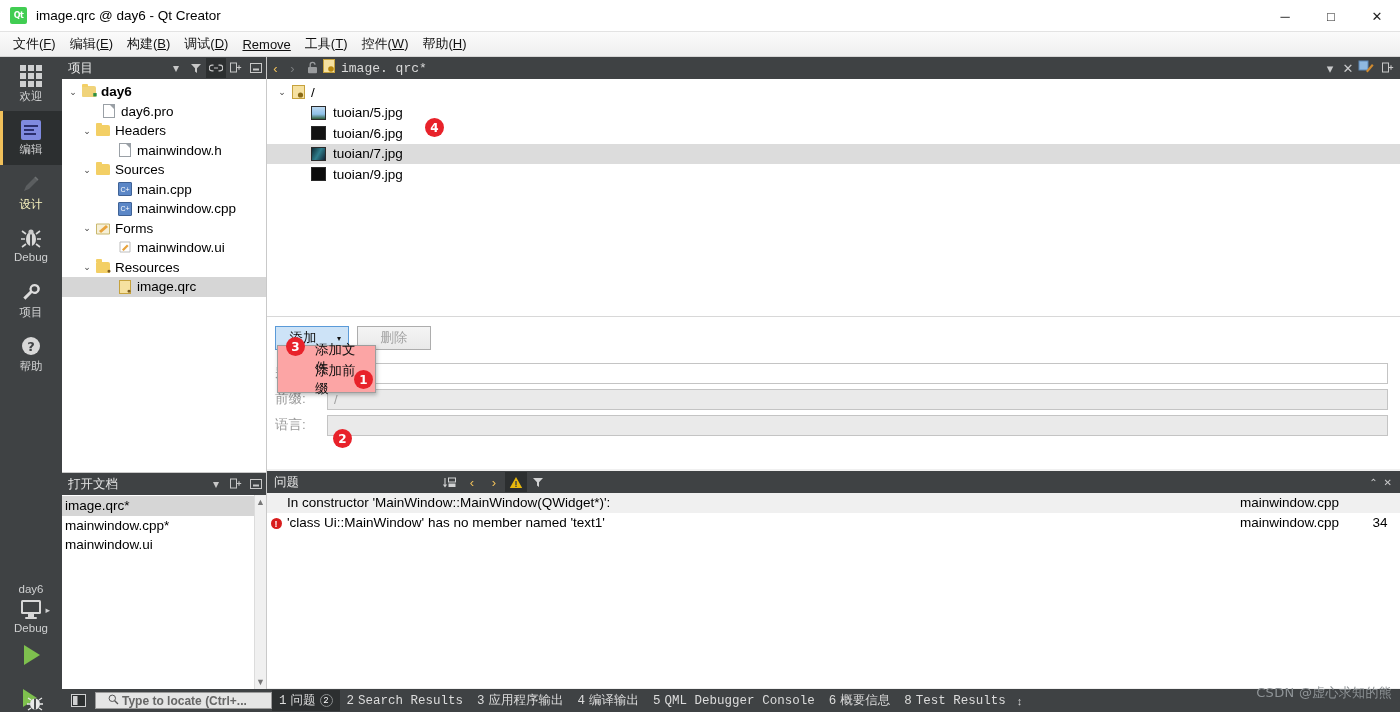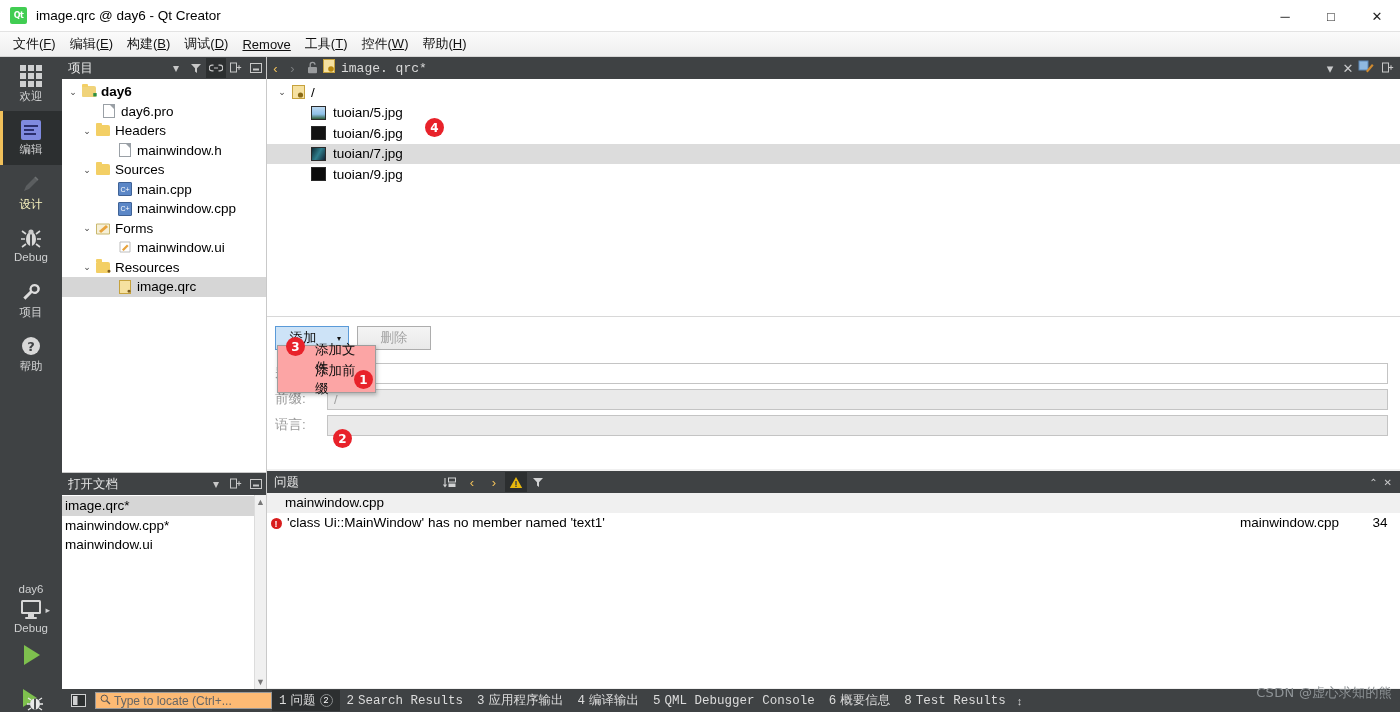--- a/index.html
+++ b/index.html
@@ -205,22 +205,22 @@
   .err-dot { width: 11px; height: 11px; border-radius: 50%; background: #d81d1d; color: #fff;
     font-size: 9px; font-weight: bold; display: inline-flex; align-items: center; justify-content: center; }
 
   
   .statusbar {
     position: absolute; left: 62px; top: 689px; width: 1338px; height: 23px;
     background: #3f4244; display: flex; align-items: center; color: #dcdcdc; font-size: 12.5px;
   }
   .sb-toggle { width: 22px; height: 17px; margin-left: 5px; display: flex; align-items: center; justify-content: center; }
   .locator {
-    width: 177px; height: 17px; margin-left: 6px; background: #fdba74; border: 1px solid #9a9a9a;
-    display: flex; align-items: center; color: #666; font-size: 12px; padding-left: 4px; gap: 3px;
+    width: 177px; height: 17px; margin-left: 6px; background: #e5e5e5; border: 1px solid #9a9a9a;
+    display: flex; align-items: center; color: #666; font-size: 12px; padding-left: 12px; gap: 3px; font-weight: bold;
   }
   .sb-tab { padding: 2px 7px; display: flex; align-items: center; gap: 4px; white-space: nowrap;
     font-family: "Liberation Mono", monospace; font-size: 12.5px; }
   .sb-tab.active { background: #2c2f30; }
   .sb-tab .cn { font-family: "Liberation Sans", sans-serif; }
   .cnt-badge { width: 13px; height: 13px; border-radius: 50%; background: #2c2f30; color: #fff;
      font-size: 9px; display: inline-flex; align-items: center; justify-content: center; border: 1px solid #8a8d8e;}
   .sb-updown { margin-left: 4px; font-size: 11px; color: #d0d0d0; }
 
   .watermark {
@@ -679,20 +679,21 @@
     </span>
     <span class="ih-right">
       <span>⌃</span>
       <span>✕</span>
     </span>
   </div>
 
   <div class="issues-body">
     <div class="irow alt">
       <span class="ico-col"></span>
+      <span class="imsg">In constructor 'MainWindow::MainWindow(QWidget*)':</span>
       <span class="ifile">mainwindow.cpp</span>
       <span class="iline"></span>
     </div>
     <div class="irow">
       <span class="ico-col"><span class="err-dot">!</span></span>
       <span class="imsg">'class Ui::MainWindow' has no member named 'text1'</span>
       <span class="ifile">mainwindow.cpp</span>
       <span class="iline">34</span>
     </div>
   </div>

